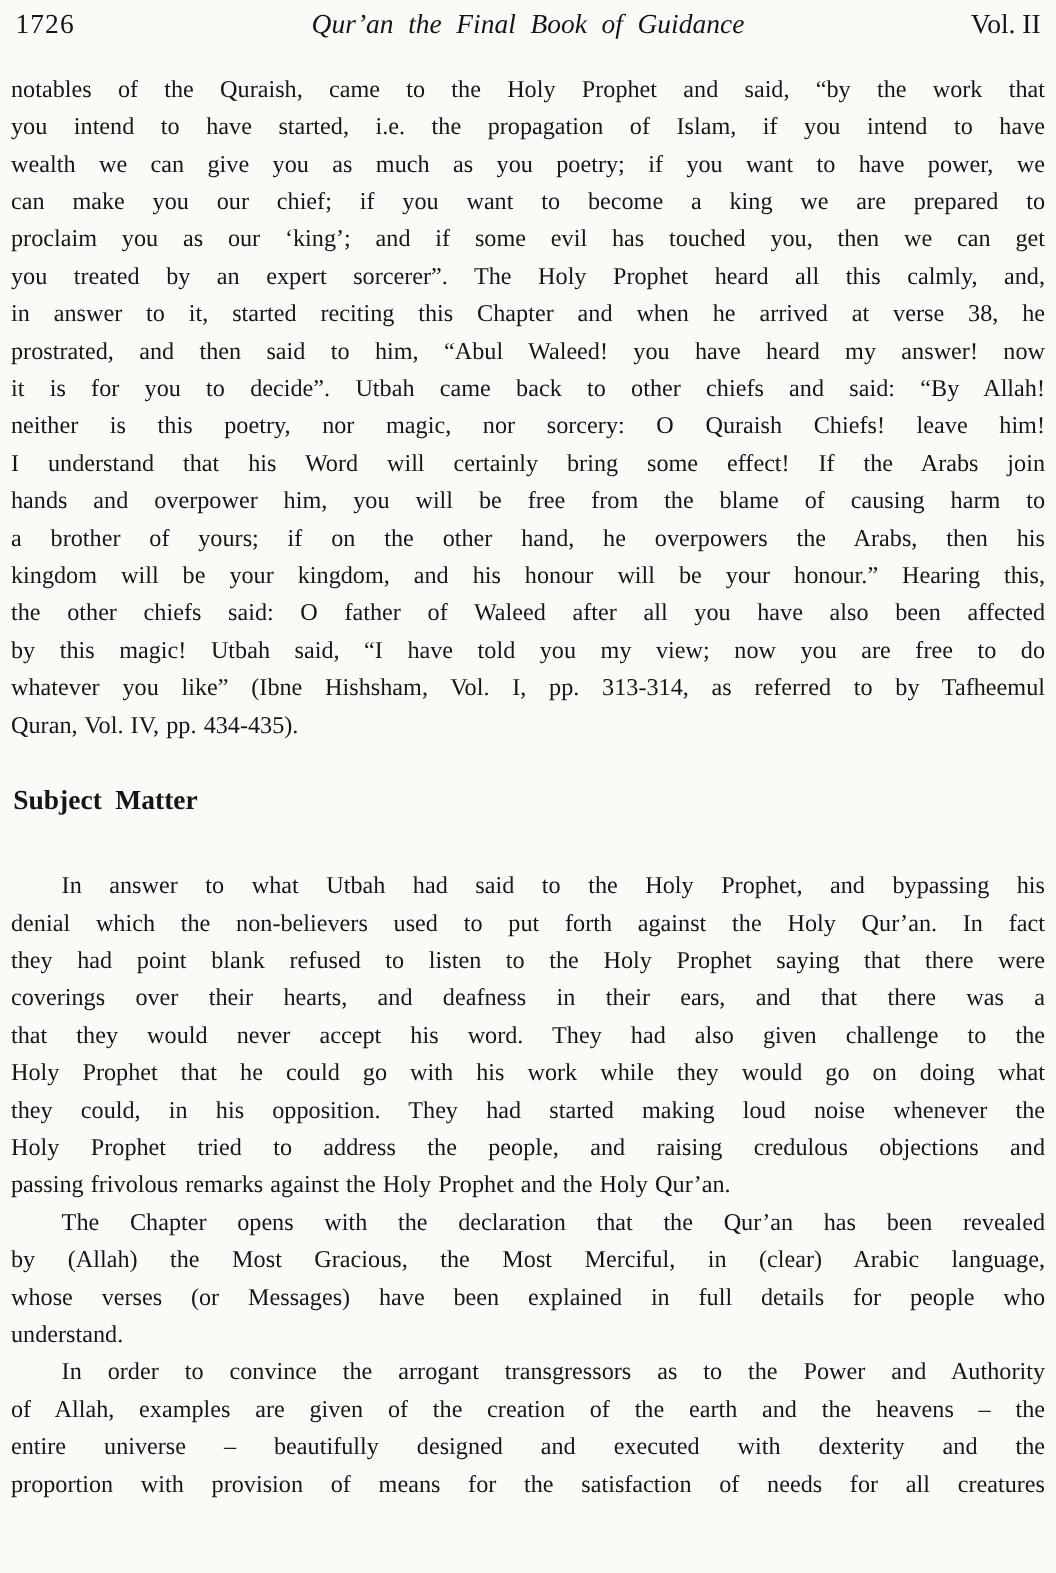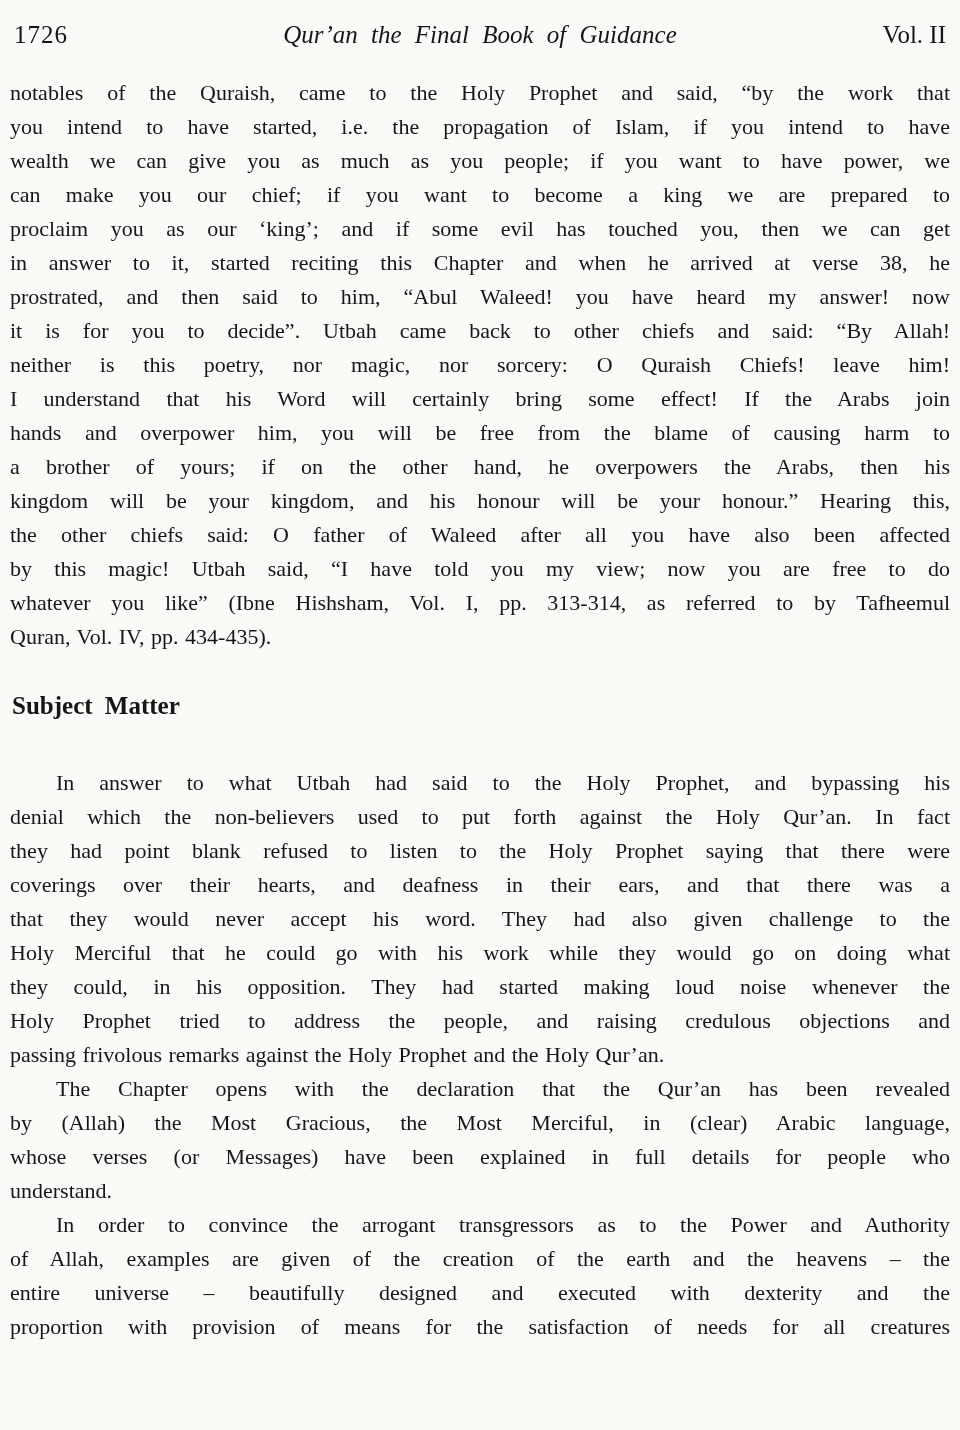--- a/index.html
+++ b/index.html
@@ -11,21 +11,21 @@
     color: #161616;
   }
   .page {
     width: 960px; height: 1430px;
     background: #fafaf7;
     box-sizing: border-box;
   }
   .header {
     display: flex;
     align-items: flex-start;
-    padding: 20px 14px 0 14px;
+    padding: 8px 14px 0 14px;
     font-size: 25px;
     line-height: 30px;
   }
   .header .page-number { width: 130px; text-align: left; letter-spacing: 1px; }
   .header .running-title {
     flex: 1;
     text-align: center;
     font-style: italic;
     word-spacing: 7px;
   }
@@ -60,23 +60,24 @@
   <div class="header">
     <span class="page-number">1726</span>
     <span class="running-title">Qur’an the Final Book of Guidance</span>
     <span class="volume">Vol. II</span>
   </div>
 
   <div class="body">
     <div id="intro-paragraph">
         <div class="line">notables of the Quraish, came to the Holy Prophet and said, “by the work that</div>
         <div class="line">you intend to have started, i.e. the propagation of Islam, if you intend to have</div>
-        <div class="line">wealth we can give you as much as you people; if you want to have power, we</div>
+        <div class="line">wealth we can give you as much as you poetry; if you want to have power, we</div>
         <div class="line">can make you our chief; if you want to become a king we are prepared to</div>
         <div class="line">proclaim you as our ‘king’; and if some evil has touched you, then we can get</div>
+        <div class="line">you treated by an expert sorcerer”. The Holy Prophet heard all this calmly, and,</div>
         <div class="line">in answer to it, started reciting this Chapter and when he arrived at verse 38, he</div>
         <div class="line">prostrated, and then said to him, “Abul Waleed! you have heard my answer! now</div>
         <div class="line">it is for you to decide”. Utbah came back to other chiefs and said: “By Allah!</div>
         <div class="line">neither is this poetry, nor magic, nor sorcery: O Quraish Chiefs! leave him!</div>
         <div class="line">I understand that his Word will certainly bring some effect! If the Arabs join</div>
         <div class="line">hands and overpower him, you will be free from the blame of causing harm to</div>
         <div class="line">a brother of yours; if on the other hand, he overpowers the Arabs, then his</div>
         <div class="line">kingdom will be your kingdom, and his honour will be your honour.” Hearing this,</div>
         <div class="line">the other chiefs said: O father of Waleed after all you have also been affected</div>
         <div class="line">by this magic! Utbah said, “I have told you my view; now you are free to do</div>
@@ -84,21 +85,21 @@
         <div class="line last">Quran, Vol. IV, pp. 434-435).</div>
       </div>
     <div class="section-heading">Subject Matter</div>
     <div id="section-paragraphs">
         <div>
           <div class="line indent">In answer to what Utbah had said to the Holy Prophet, and bypassing his</div>
           <div class="line">denial which the non-believers used to put forth against the Holy Qur’an. In fact</div>
           <div class="line">they had point blank refused to listen to the Holy Prophet saying that there were</div>
           <div class="line">coverings over their hearts, and deafness in their ears, and that there was a</div>
           <div class="line">that they would never accept his word. They had also given challenge to the</div>
-          <div class="line">Holy Merciful that he could go with his work while they would go on doing what</div>
+          <div class="line">Holy Prophet that he could go with his work while they would go on doing what</div>
           <div class="line">they could, in his opposition. They had started making loud noise whenever the</div>
           <div class="line">Holy Prophet tried to address the people, and raising credulous objections and</div>
           <div class="line last">passing frivolous remarks against the Holy Prophet and the Holy Qur’an.</div>
         </div>
         <div>
           <div class="line indent">The Chapter opens with the declaration that the Qur’an has been revealed</div>
           <div class="line">by (Allah) the Most Gracious, the Most Merciful, in (clear) Arabic language,</div>
           <div class="line">whose verses (or Messages) have been explained in full details for people who</div>
           <div class="line last">understand.</div>
         </div>

